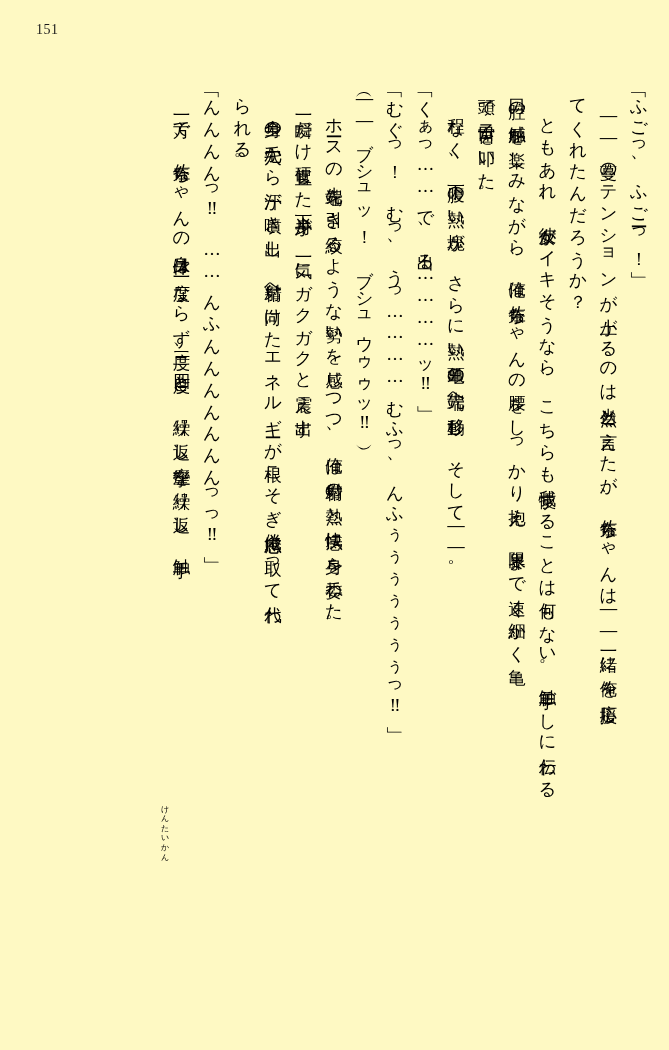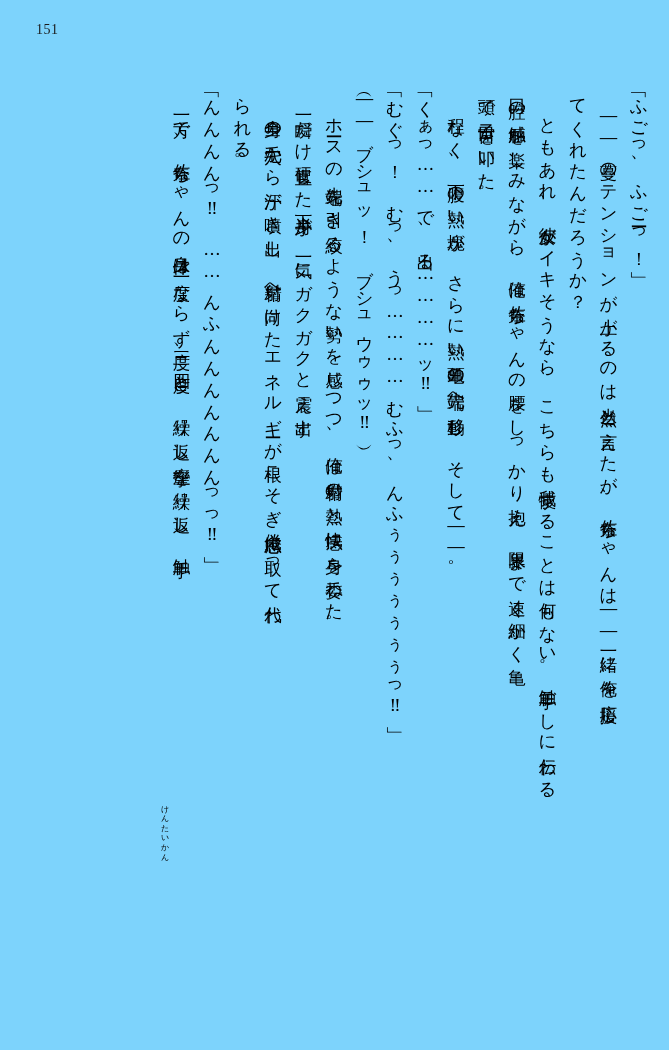--- a/index.html
+++ b/index.html
@@ -13,21 +13,21 @@
     font-family: "Liberation Serif", "DejaVu Serif", serif;
     color: #000000;
     position: relative;
     overflow: hidden;
   }
   .page {
     position: absolute;
     inset: 0;
     width: 669px;
     height: 1050px;
-    background: #7dd3fc;
+    background: #fef9c3;
   }
   .page-number {
     position: absolute;
     top: 22px;
     left: 36px;
     font-size: 14px;
     letter-spacing: 0.5px;
     font-family: "Liberation Serif", "DejaVu Serif", serif;
     color: #1a1a1a;
   }

